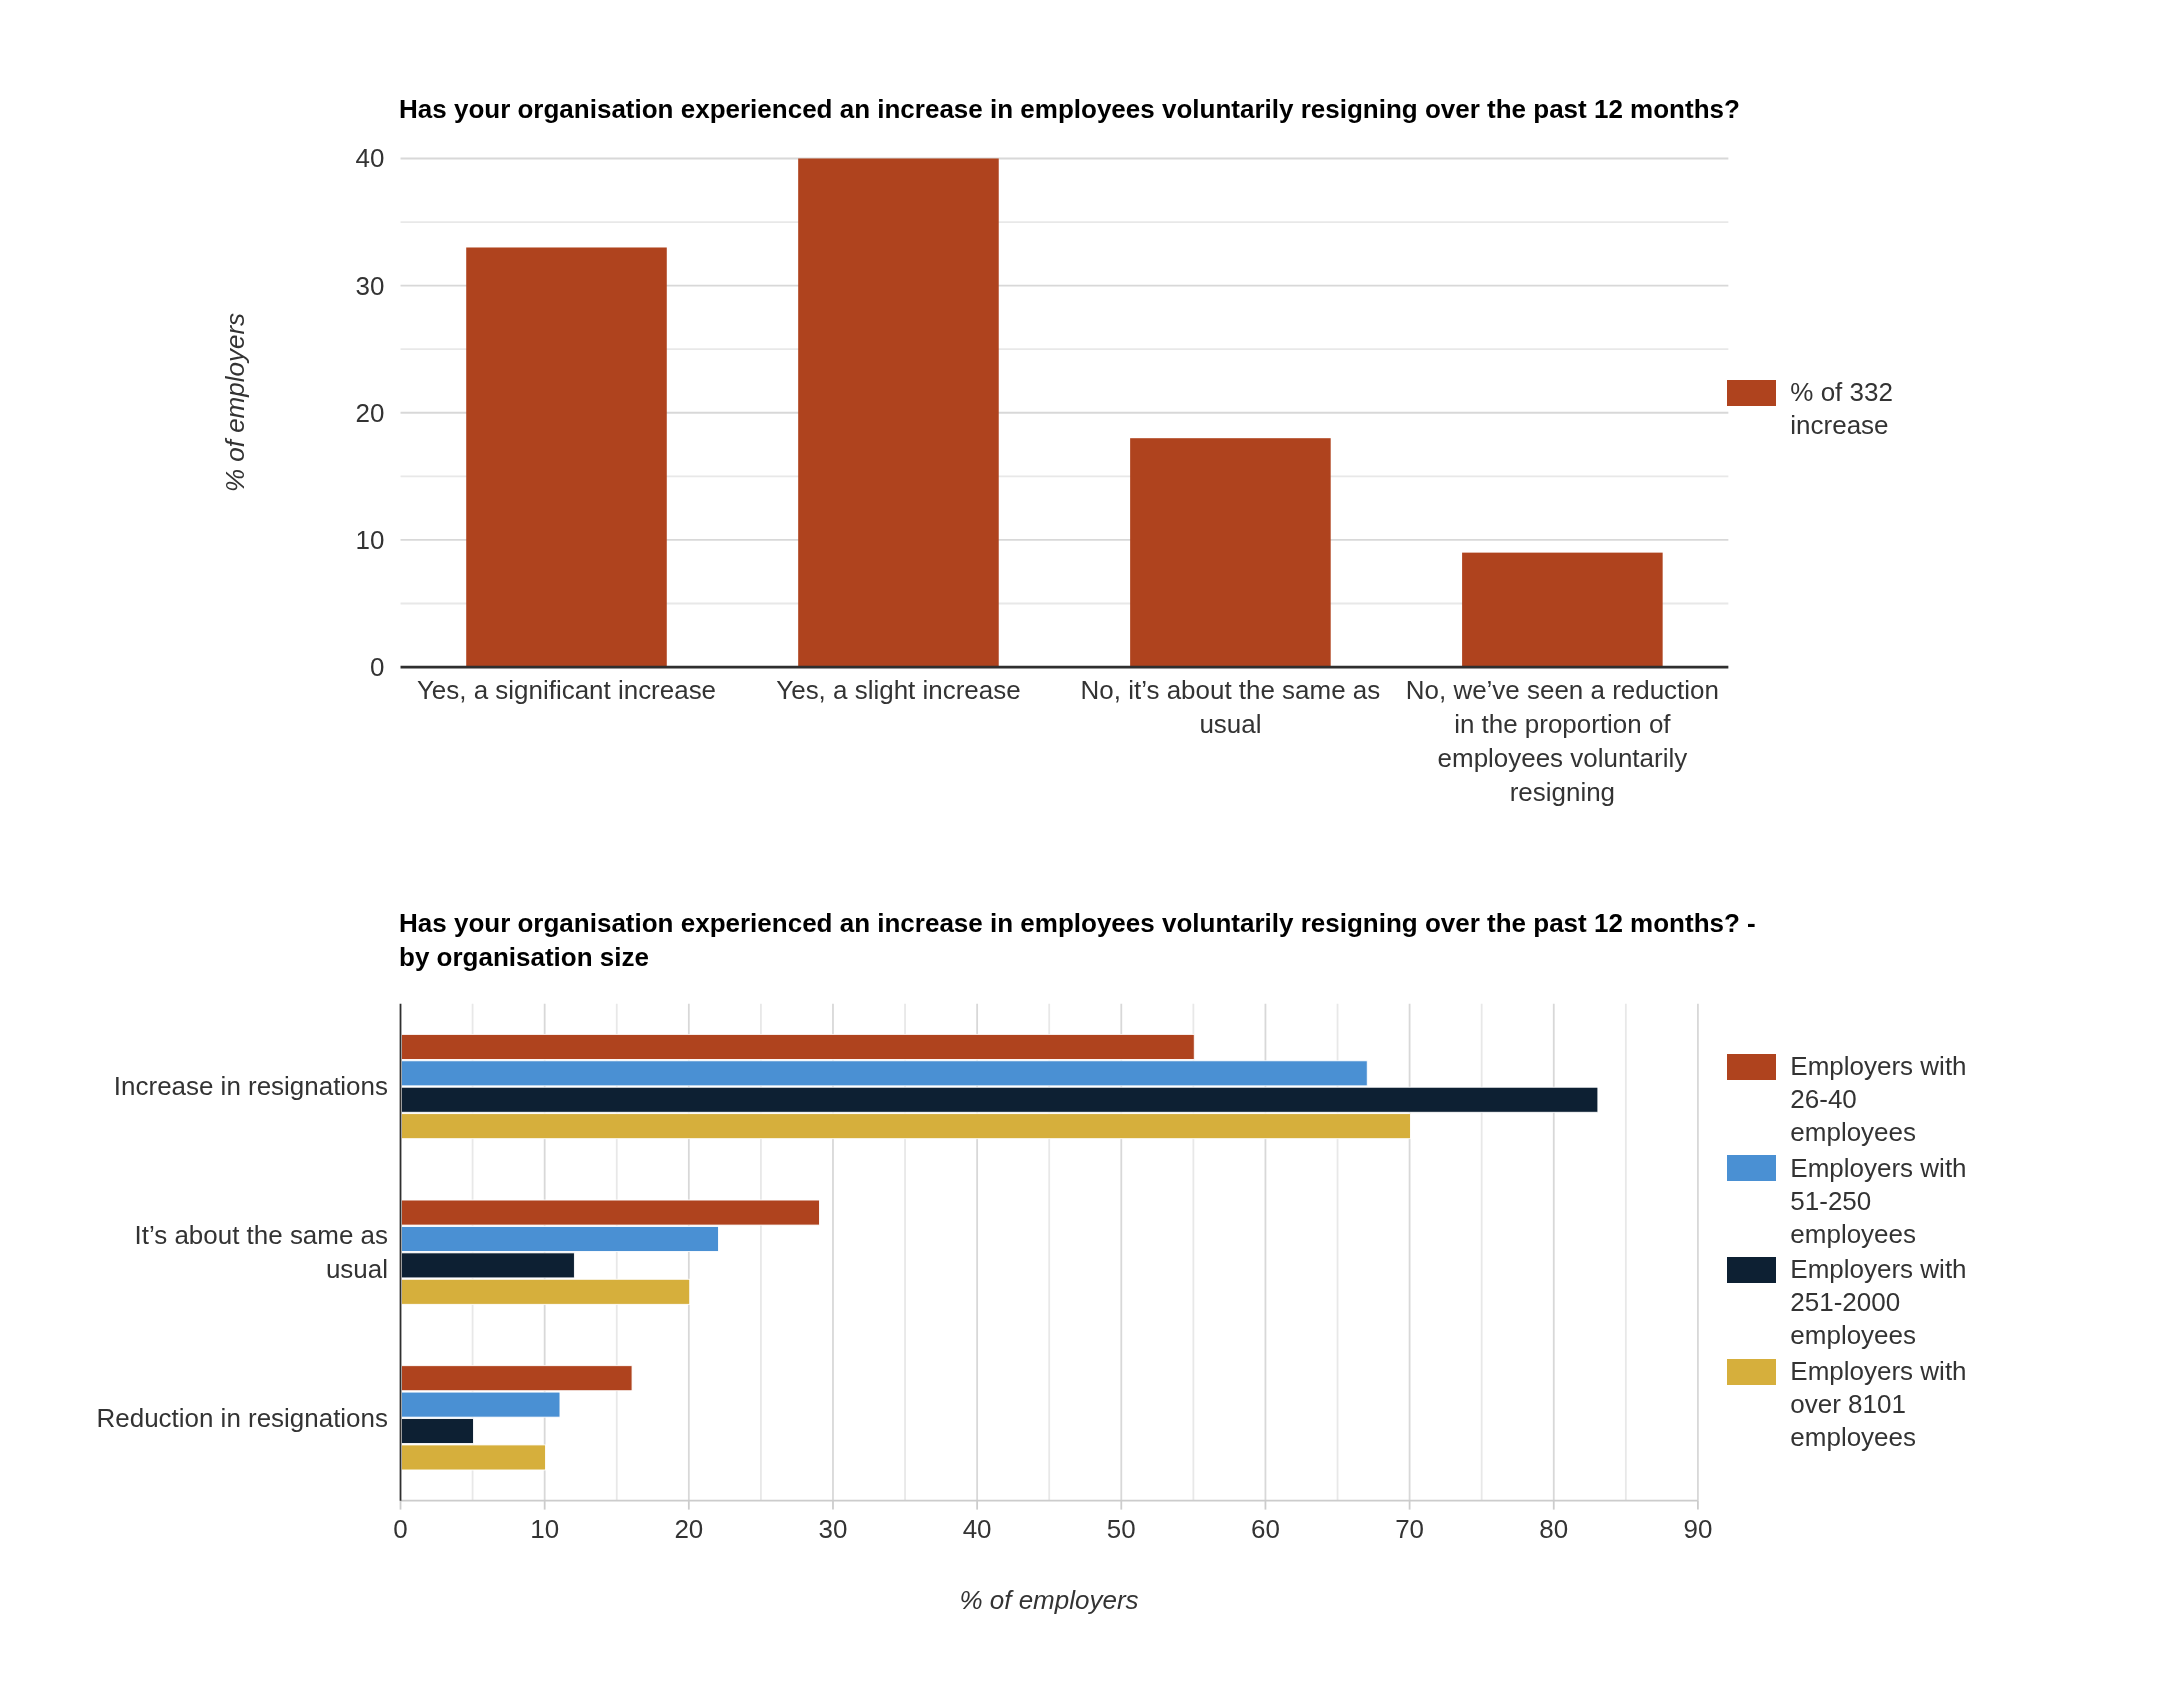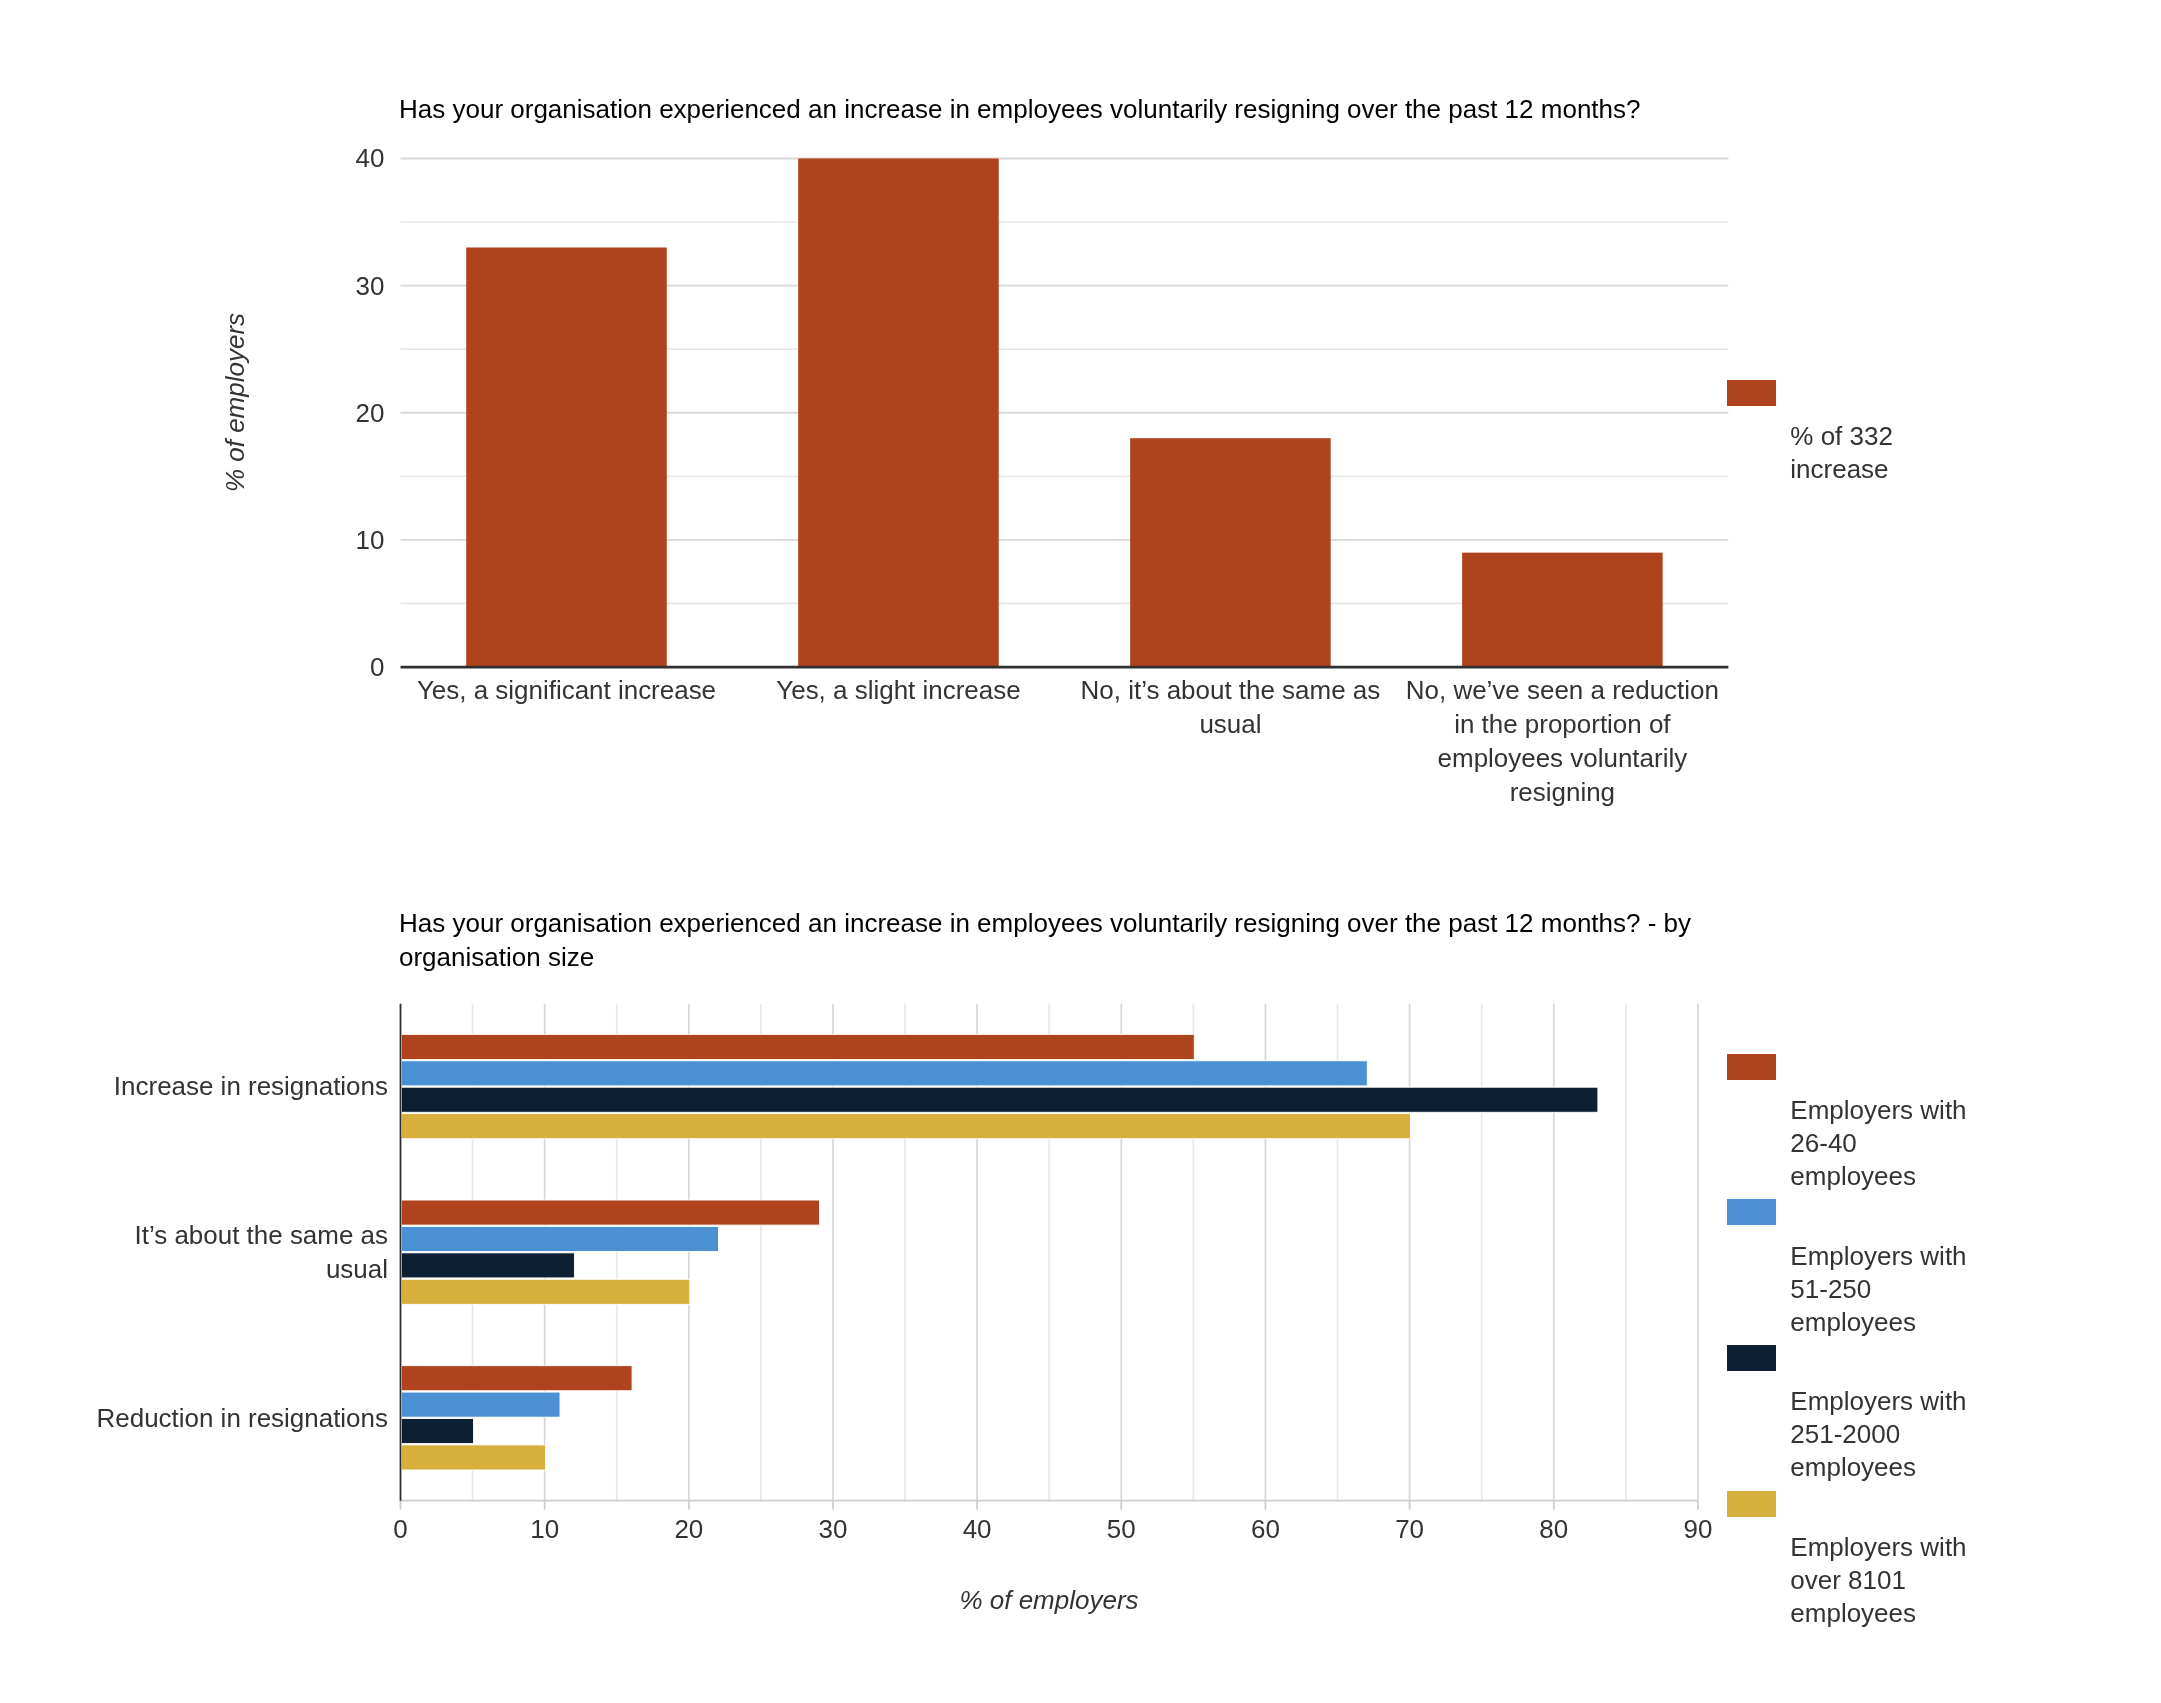--- a/index.html
+++ b/index.html
@@ -1,32 +1,32 @@
 <!DOCTYPE html>
 <html style="font-size:14.3px"><head>
 <meta charset="utf-8">
 <style>
   html,body{margin:0;padding:0;background:#ffffff;}
   #stage{position:relative;width:2162px;height:1703px;background:#ffffff;overflow:hidden;
          font-family:"Liberation Sans",sans-serif;}
-  .chart-title{position:absolute;font-weight:normal;font-size:26px;line-height:34px;color:#000000;}
+  .chart-title{position:absolute;font-weight:bold;font-size:26px;line-height:34px;color:#000000;}
   #chart1-title{left:399px;top:92px;white-space:nowrap;}
   #chart2-title{left:399px;top:906px;width:1370px;}
   .axis-title{position:absolute;font-style:italic;font-size:26px;color:#333333;}
   #chart1-ylabel{left:219px;top:519px;width:233px;text-align:center;
                  transform:rotate(-90deg);transform-origin:0 0;line-height:32px;}
   #chart2-xlabel{left:400px;top:1585px;width:1298px;text-align:center;}
   #plot-svg{position:absolute;left:0;top:0;}
   svg text{font-family:"Liberation Sans",sans-serif;font-size:29px;fill:#333333;}
   .legend{position:absolute;}
   #legend1{left:1727px;top:376px;}
   #legend2{left:1727px;top:1050px;}
   .legend-item{display:flex;align-items:flex-start;margin:0 0 2.7px 0;}
   .legend-swatch{width:49px;height:26px;flex:0 0 auto;margin:3.6px 14.3px 0 0;}
-  .legend-lines{font-size:26px;line-height:33px;color:#333333;margin-top:44px;}
+  .legend-lines{font-size:26px;line-height:33px;color:#333333;}
 </style>
 </head>
 <body>
 
 <div id="stage">
 
   <svg id="plot-svg" width="2162" height="1703" viewBox="0 0 2414 1902">
       <g>
         <line x1="447" x2="1930" y1="674" y2="674" stroke="#E8E8E8" stroke-width="2"></line>
         <line x1="447" x2="1930" y1="603" y2="603" stroke="#D8D8D8" stroke-width="2"></line>

